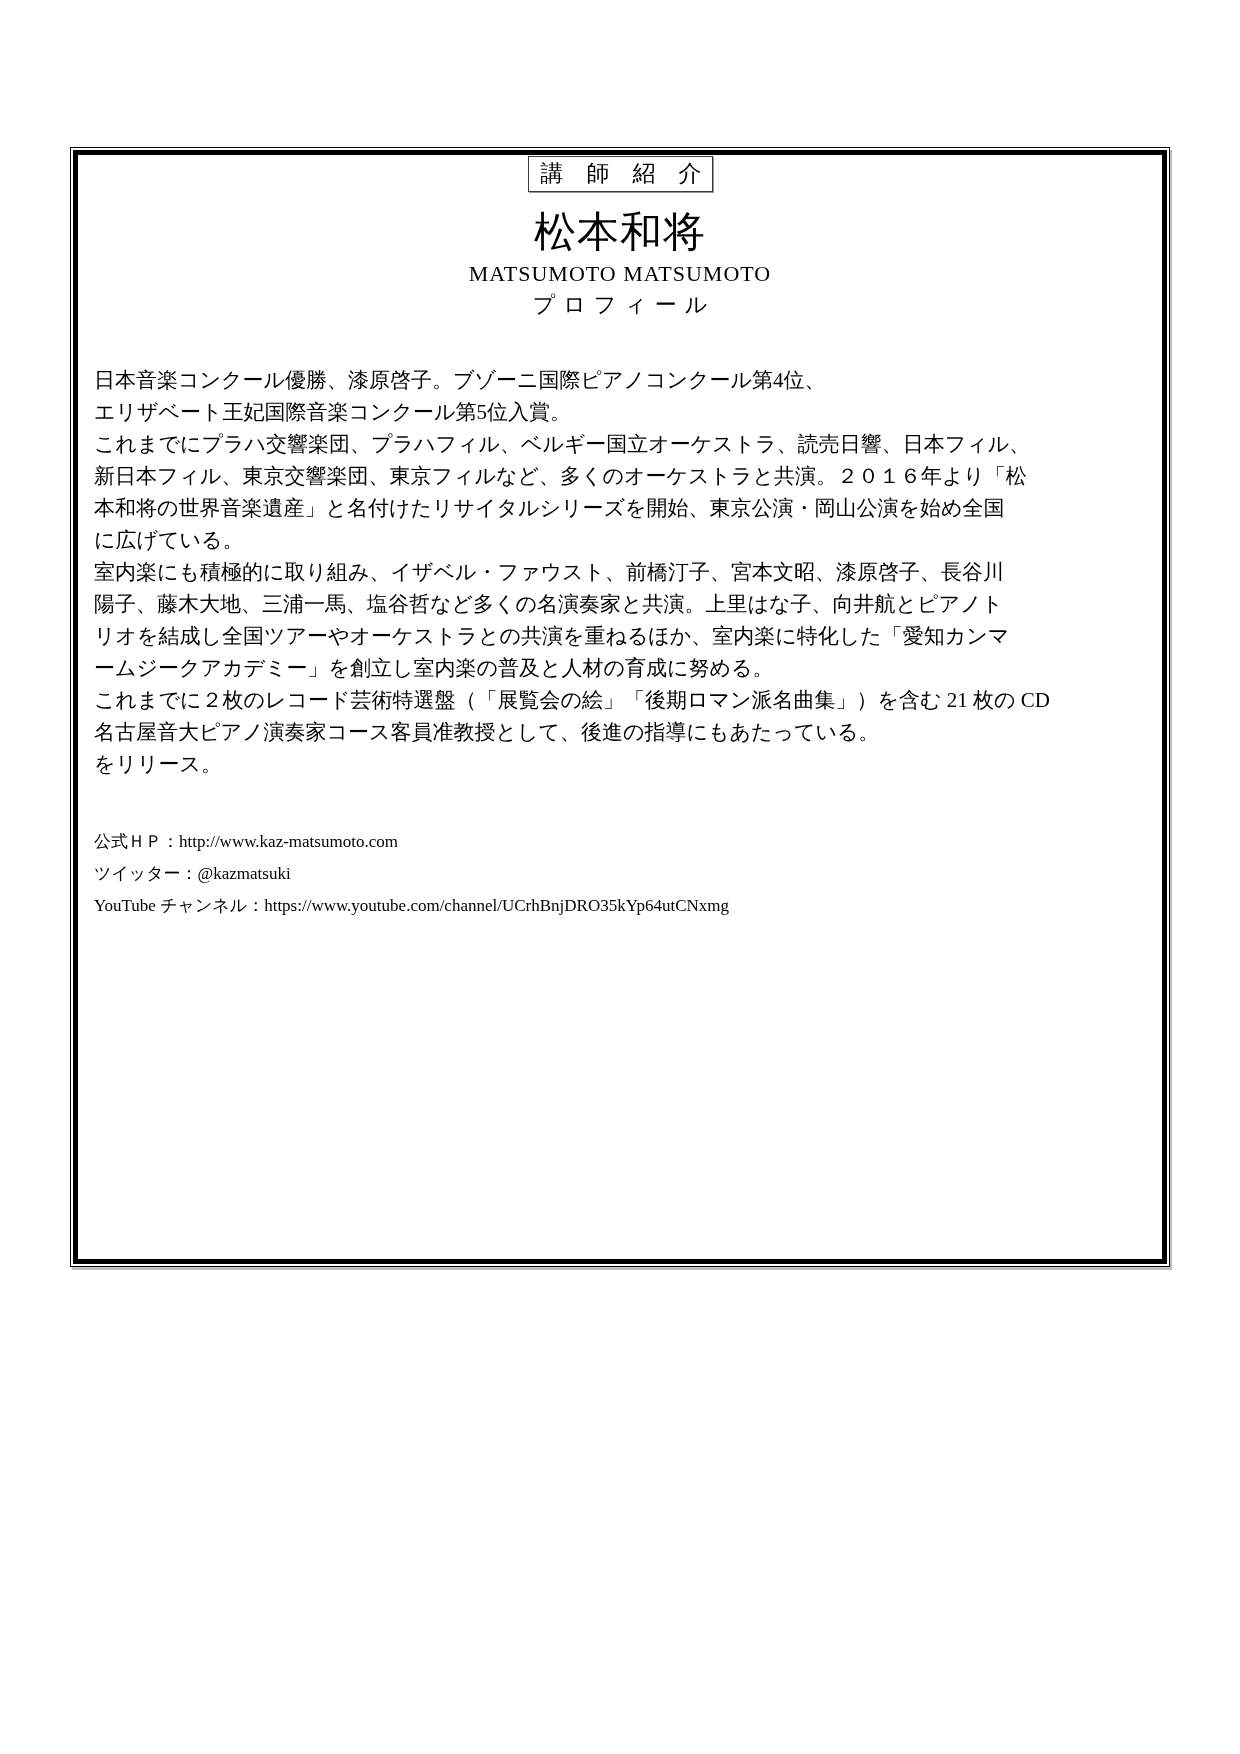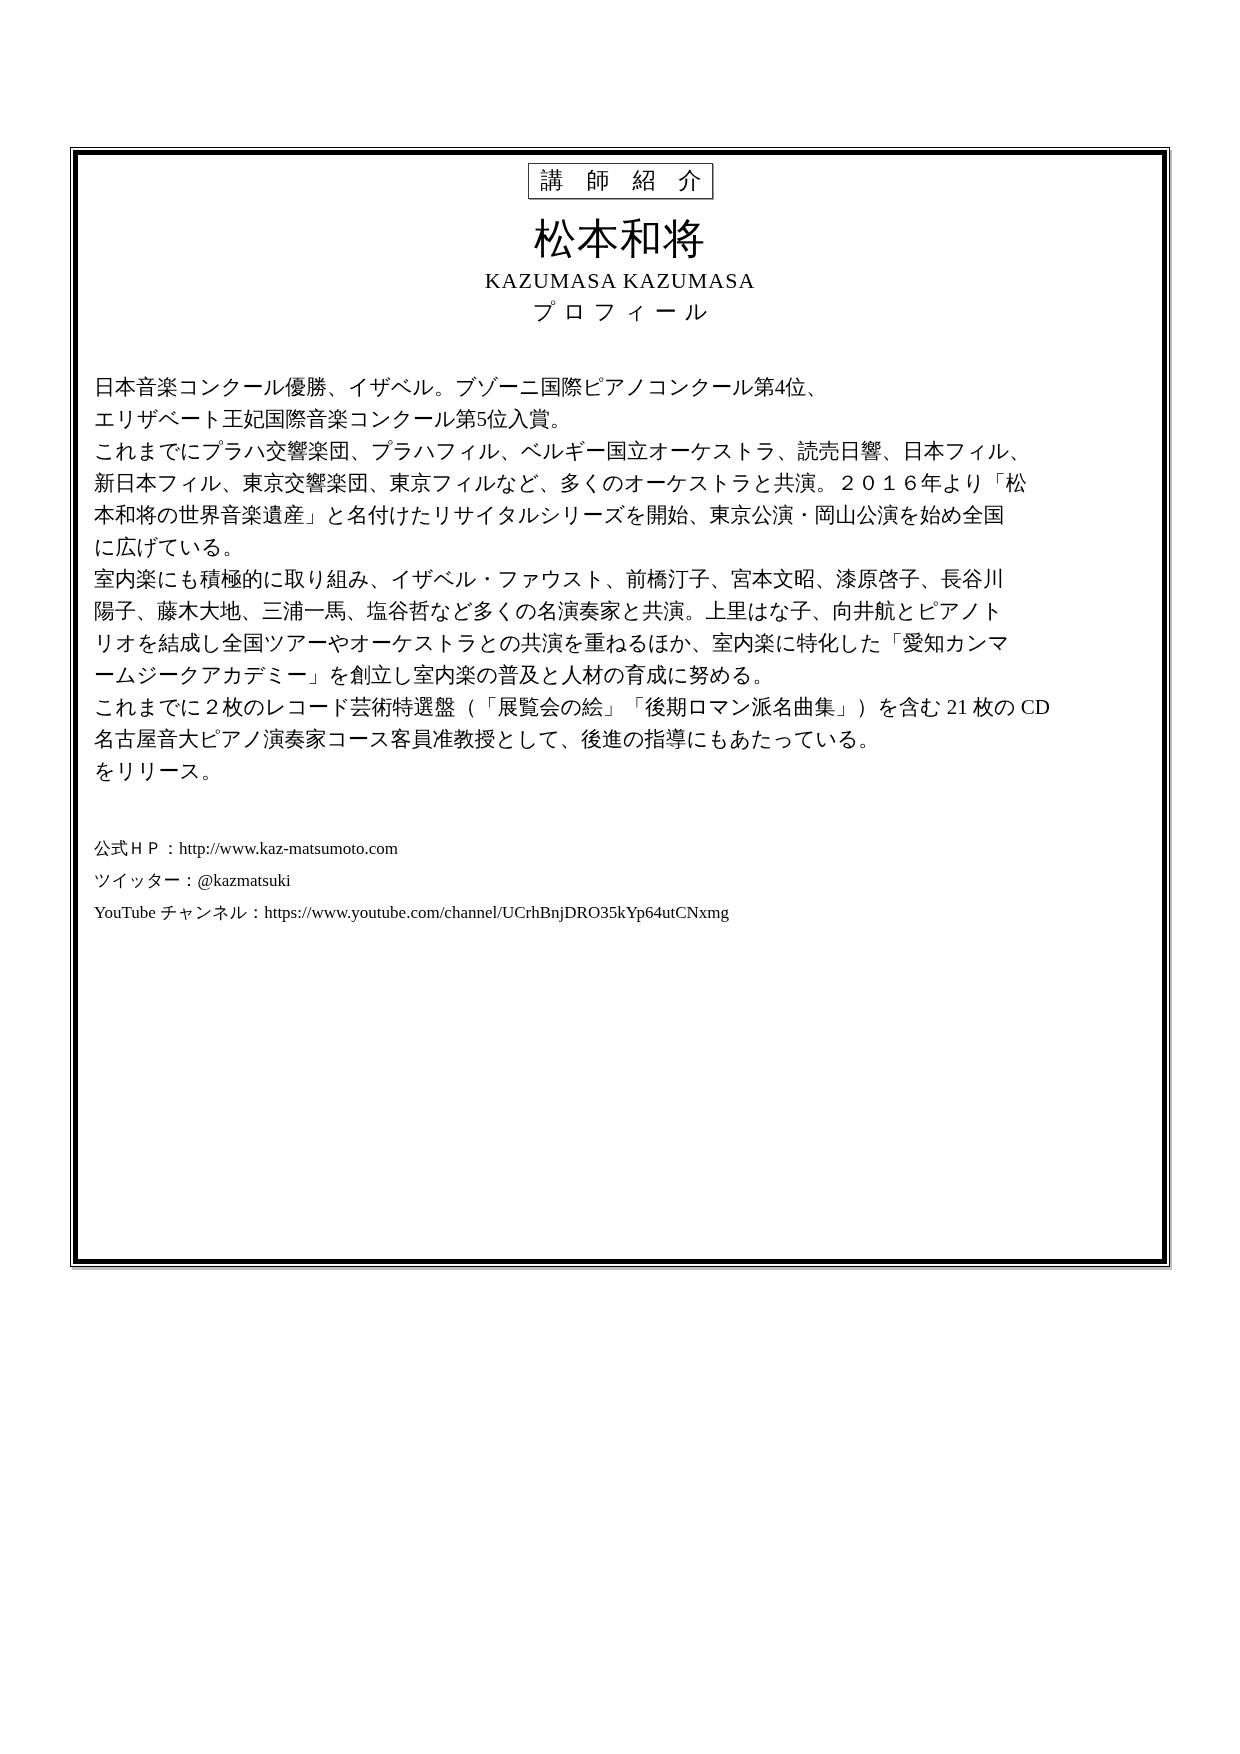--- a/index.html
+++ b/index.html
@@ -18,21 +18,21 @@
     box-shadow: 2px 3px 0 #bdbdbd;
     background: #ffffff;
   }
   .frame-inner {
     position: absolute;
     inset: 2px;
     border: 5px solid #000000;
     overflow: hidden;
   }
   .content {
-    padding-top: 8px;
+    padding-top: 1px;
   }
   .header { text-align: center; }
   .header-tag-box {
     display: inline-block;
     border: 1px solid #3a3a3a;
     box-shadow: 1px 1px 0 #9a9a9a;
     padding: 2px 10px 3px 12px;
     font-size: 23px;
     line-height: 29px;
     background: #ffffff;
@@ -77,26 +77,26 @@
 
 <div class="frame">
   <div class="frame-inner">
     <div class="content">
 
       <div class="header">
         <div class="header-tag-box">
           <span>講　師　紹　介</span>
         </div>
         <div class="person-name">松本和将</div>
-        <div class="person-romaji">KAZUMASA KAZUMASA</div>
+        <div class="person-romaji">MATSUMOTO MATSUMOTO</div>
         <div class="profile-heading">プロフィール</div>
       </div>
 
       <div class="profile-body">
-        <div class="profile-line">日本音楽コンクール優勝、イザベル。ブゾーニ国際ピアノコンクール第4位、</div>
+        <div class="profile-line">日本音楽コンクール優勝、漆原啓子。ブゾーニ国際ピアノコンクール第4位、</div>
         <div class="profile-line">エリザベート王妃国際音楽コンクール第5位入賞。</div>
         <div class="profile-line">これまでにプラハ交響楽団、プラハフィル、ベルギー国立オーケストラ、読売日響、日本フィル、</div>
         <div class="profile-line">新日本フィル、東京交響楽団、東京フィルなど、多くのオーケストラと共演。２０１６年より「松</div>
         <div class="profile-line">本和将の世界音楽遺産」と名付けたリサイタルシリーズを開始、東京公演・岡山公演を始め全国</div>
         <div class="profile-line">に広げている。</div>
         <div class="profile-line">室内楽にも積極的に取り組み、イザベル・ファウスト、前橋汀子、宮本文昭、漆原啓子、長谷川</div>
         <div class="profile-line">陽子、藤木大地、三浦一馬、塩谷哲など多くの名演奏家と共演。上里はな子、向井航とピアノト</div>
         <div class="profile-line">リオを結成し全国ツアーやオーケストラとの共演を重ねるほか、室内楽に特化した「愛知カンマ</div>
         <div class="profile-line">ームジークアカデミー」を創立し室内楽の普及と人材の育成に努める。</div>
         <div class="profile-line">これまでに２枚のレコード芸術特選盤（「展覧会の絵」「後期ロマン派名曲集」）を含む 21 枚の CD</div>

